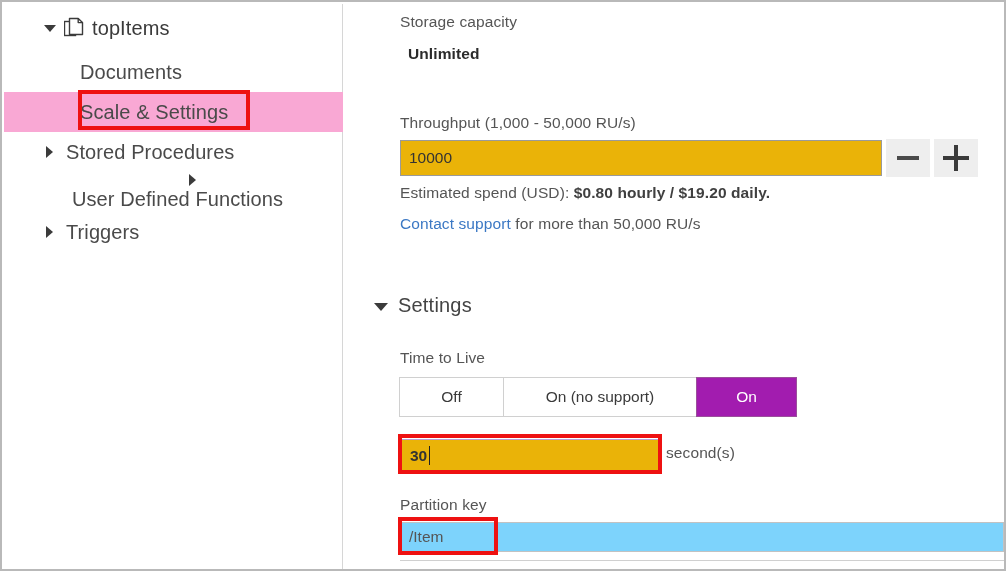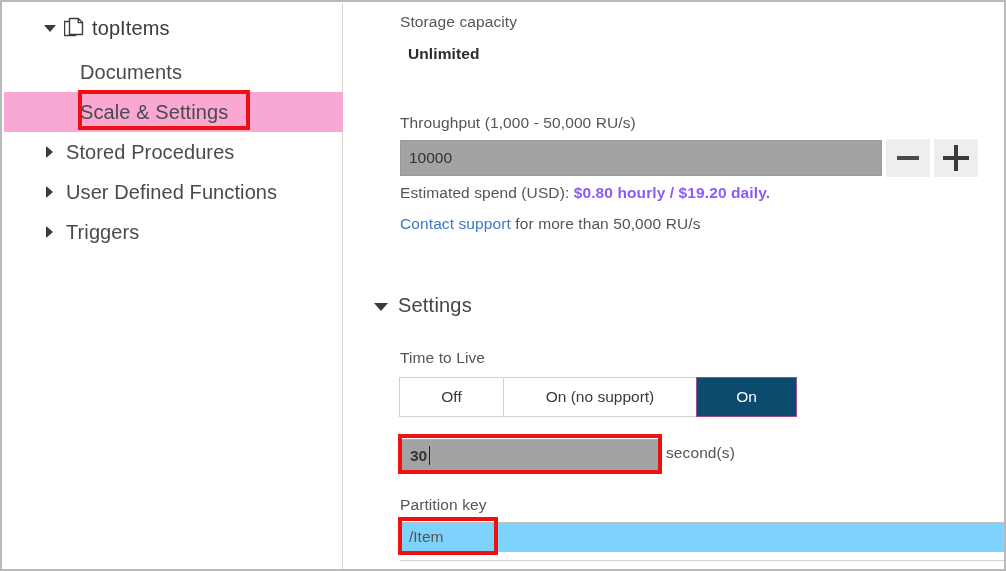--- a/index.html
+++ b/index.html
@@ -118,21 +118,21 @@
   }
   .lbl.bold {
     font-weight: bold;
     color: #2b2b2b;
   }
 
   .text-input {
     position: absolute;
     box-sizing: border-box;
     border: 1px solid #9a9a9a;
-    background: #a3a3a3;
+    background: #eab308;
     font-family: "Liberation Sans", sans-serif;
     font-size: 15.5px;
     color: #333333;
     padding: 0 8px;
     outline: none;
   }
   .text-input.focused {
     border: 1px solid #b9a0d6;
   }
   .text-input.readonly {
@@ -191,21 +191,21 @@
   }
 
   
   .inline-row {
     position: absolute;
     font-size: 15.5px;
     color: #555555;
     white-space: nowrap;
     letter-spacing: 0.1px;
   }
-  .inline-row b { color: #8b5cf6; }
+  .inline-row b { color: #404040; }
 
   
   .group-head {
     position: absolute;
     display: flex;
     align-items: center;
   }
   .group-head .chev {
     width: 14px;
     height: 14px;
@@ -246,21 +246,21 @@
     font-size: 15.5px;
     color: #3a3a3a;
     background: #ffffff;
     border: 1px solid #d0d0d0;
     border-right: none;
     cursor: pointer;
     white-space: nowrap;
   }
   .seg-btn:last-child { border-right: 1px solid #d0d0d0; }
   .seg-btn.active {
-    background: #0c4a6e;
+    background: #a21caf;
     color: #ffffff;
     border-color: #9b4f9b;
   }
 
   
   .caret {
     position: absolute;
     width: 1px;
     height: 19px;
     background: #222222;
@@ -308,21 +308,21 @@
     <div class="tree-row selected" style="top:88px;">
       <span class="twisty none"></span>
       <span class="tree-label indent-no-arrow">Scale &amp; Settings</span>
     </div>
 
     <div class="tree-row" style="top:128px;">
       <span class="twisty right"></span>
       <span class="tree-label">Stored Procedures</span>
     </div>
 
-    <div class="tree-row" style="top:168px;">
+    <div class="tree-row" style="top:168px;flex-direction:column;">
       <span class="twisty right"></span>
       <span class="tree-label">User Defined Functions</span>
     </div>
 
     <div class="tree-row" style="top:208px;">
       <span class="twisty right"></span>
       <span class="tree-label">Triggers</span>
     </div>
   </div>
 

